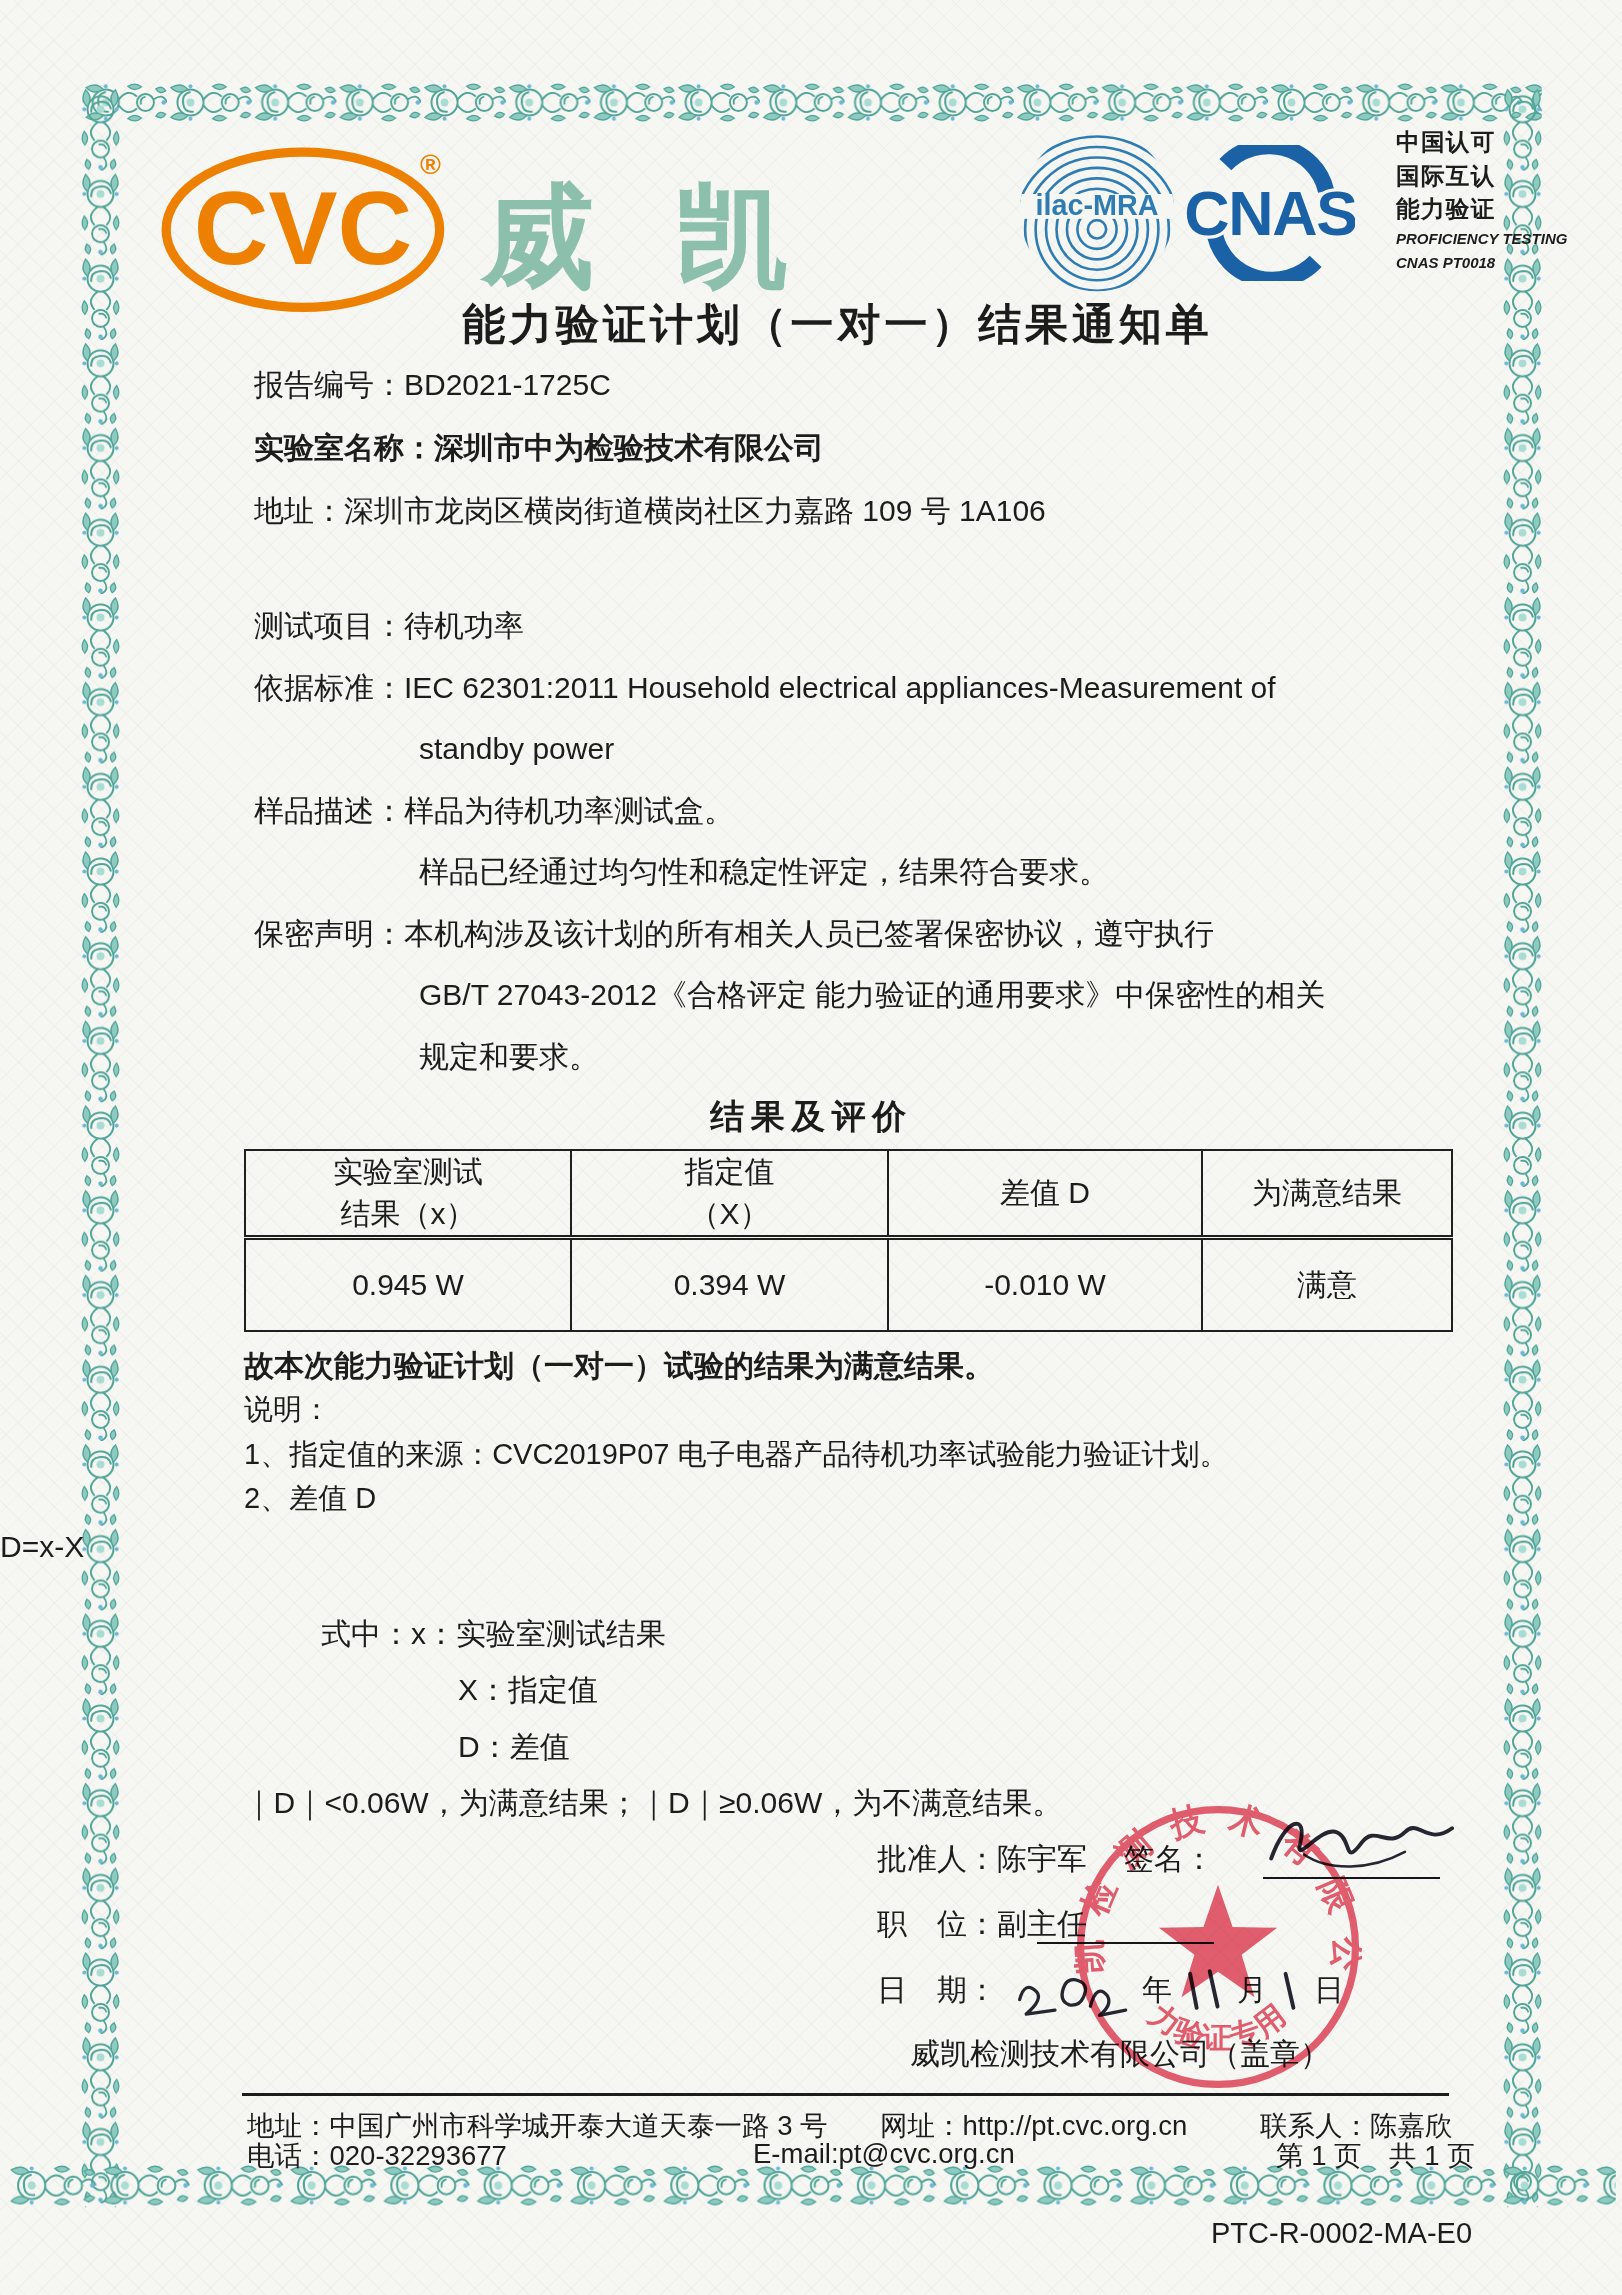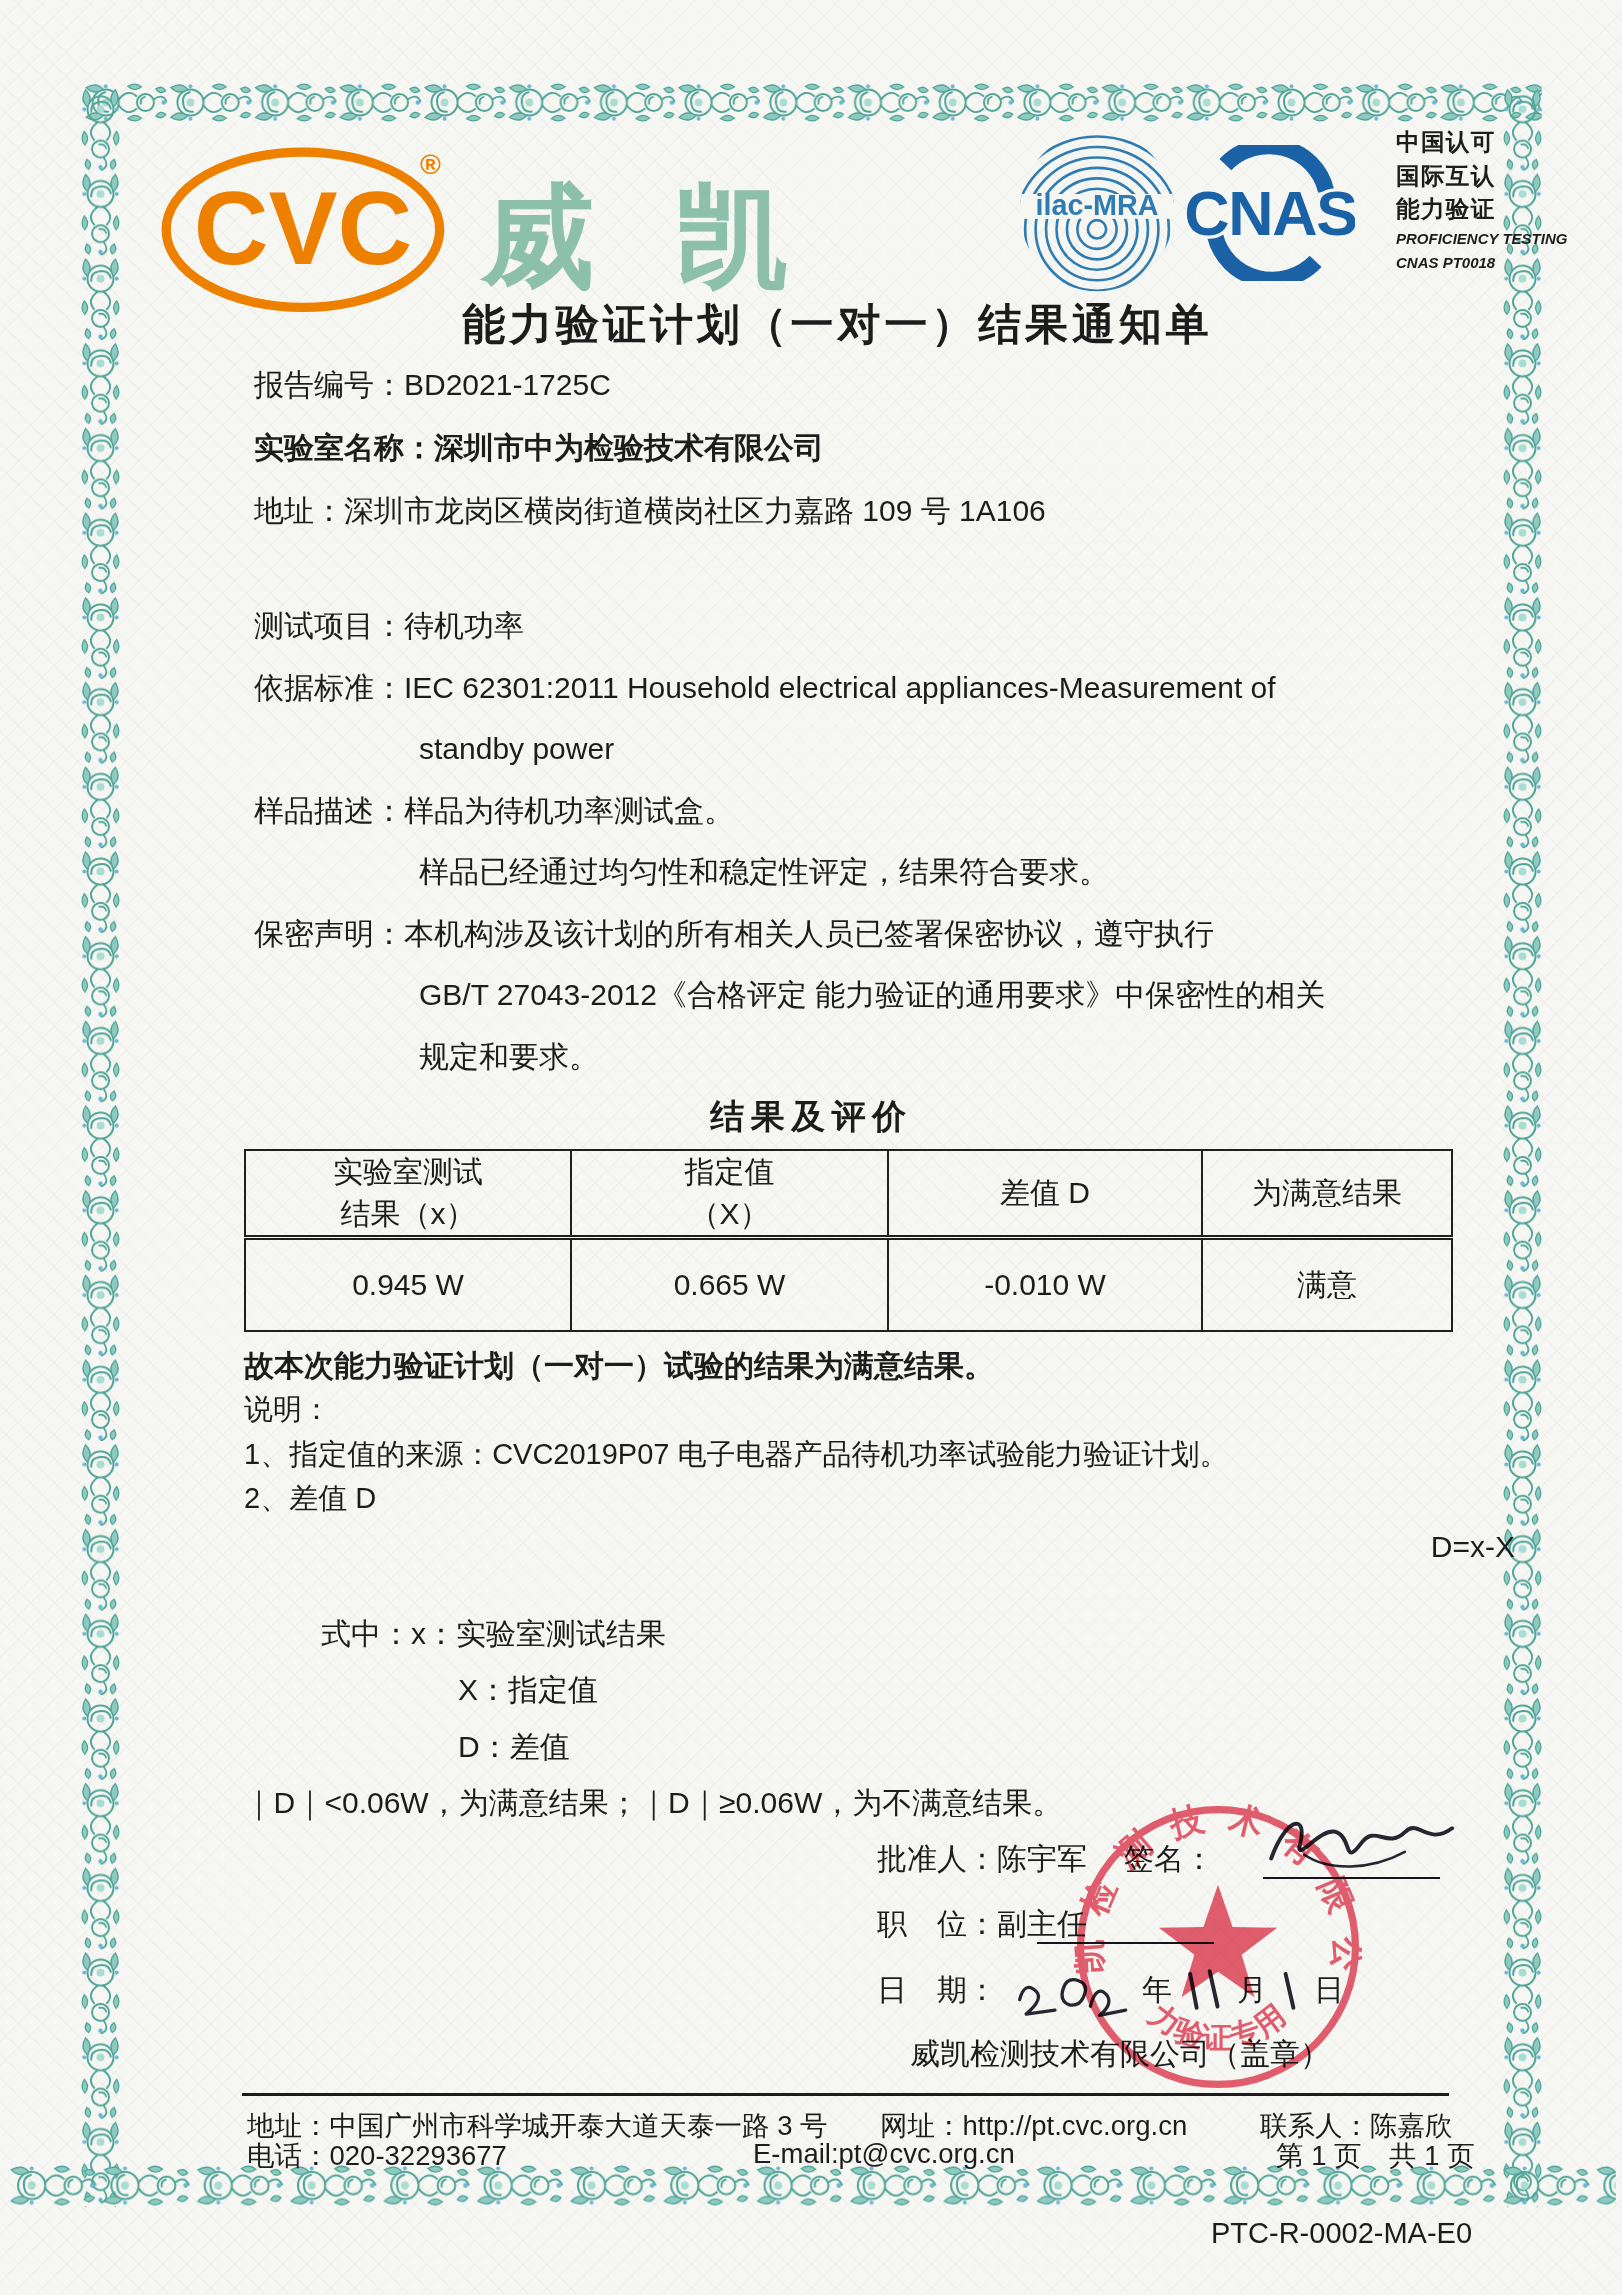--- a/index.html
+++ b/index.html
@@ -276,34 +276,34 @@
         </td>
         <td>
           <div>差值 D</div>
         </td>
         <td>
           <div>为满意结果</div>
         </td>
       </tr>
       <tr class="bd">
         <td>0.945 W</td>
-        <td>0.665 W</td>
+        <td>0.394 W</td>
         <td>-0.010 W</td>
         <td>满意</td>
       </tr>
     </tbody>
       </table>
   </div>
 
   <div class="abs line bold" style="left:244px;top:1347px;">故本次能力验证计划（一对一）试验的结果为满意结果。</div>
   <div class="abs line" style="left:244px;top:1391px;font-size:29px;">说明：</div>
   <div class="abs line" style="left:244px;top:1436px;font-size:29px;">1、指定值的来源：CVC2019P07 电子电器产品待机功率试验能力验证计划。</div>
   <div class="abs line" style="left:244px;top:1480px;font-size:29px;">2、差值 D</div>
 
-  <div class="abs line" style="left:0;top:1528px;width:1499px;text-align:right;padding-left:16px;">D=x-X</div>
+  <div class="abs line" style="left:0;top:1528px;width:1499px;text-align:left;">D=x-X</div>
 
   <div class="abs line" style="left:321px;top:1615px;">
     <span>式中：</span><span>x：实验室测试结果</span>
   </div>
   <div class="abs line" style="left:458px;top:1671px;">X：指定值</div>
   <div class="abs line" style="left:458px;top:1728px;">D：差值</div>
 
   <div class="abs line" style="left:244px;top:1784px;">｜D｜&lt;0.06W，为满意结果；｜D｜≥0.06W，为不满意结果。</div>
 
   <div class="abs line" style="left:877px;top:1840px;">

